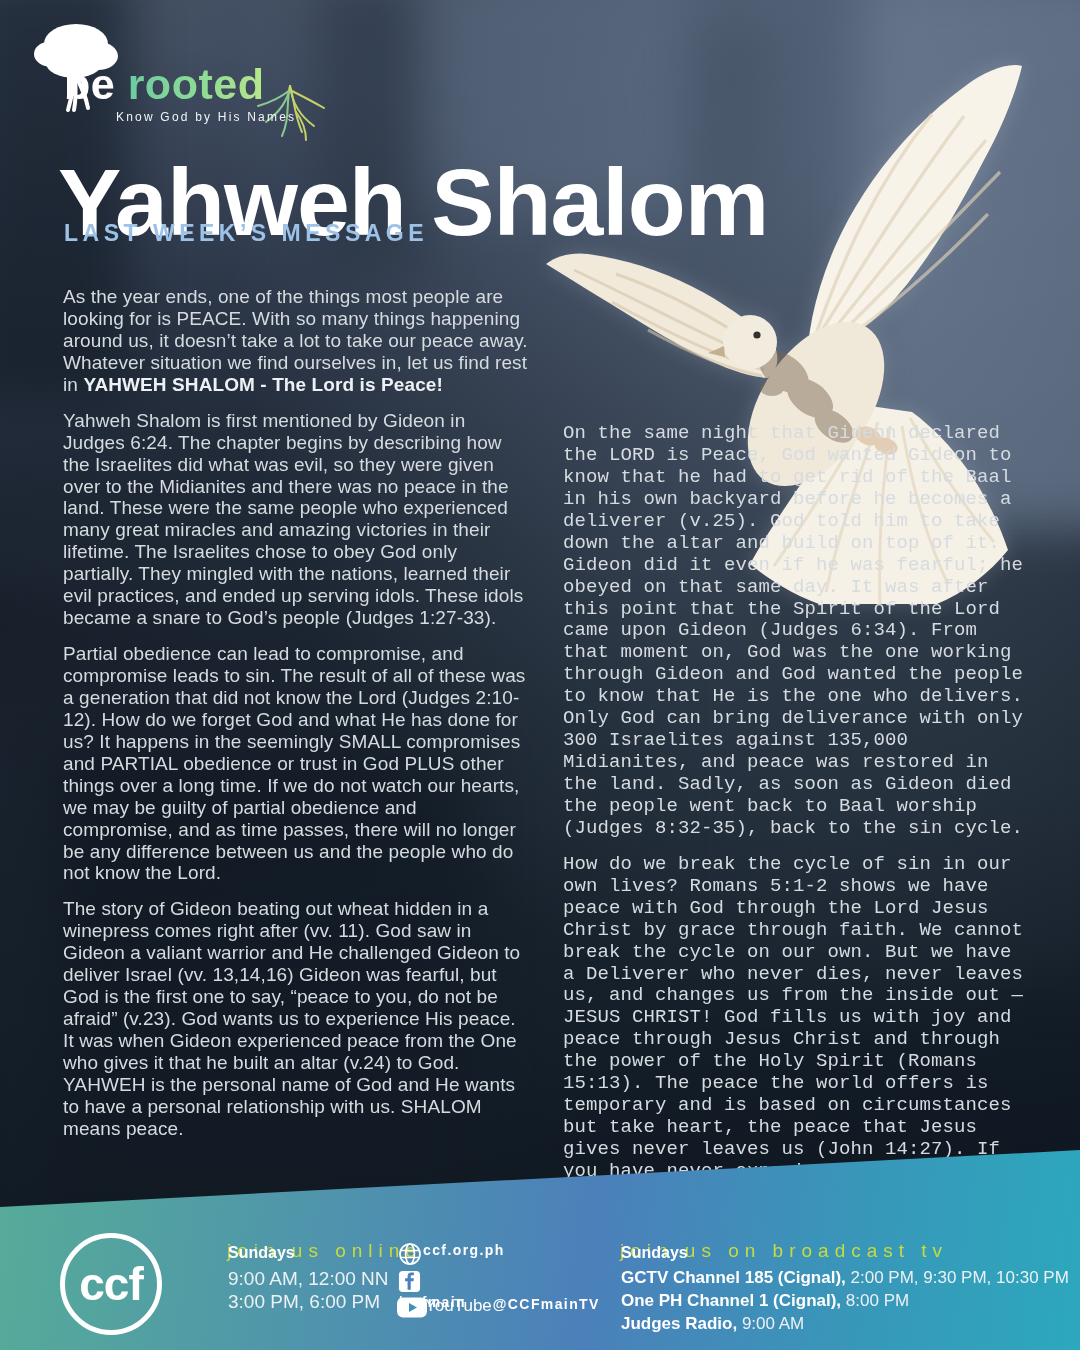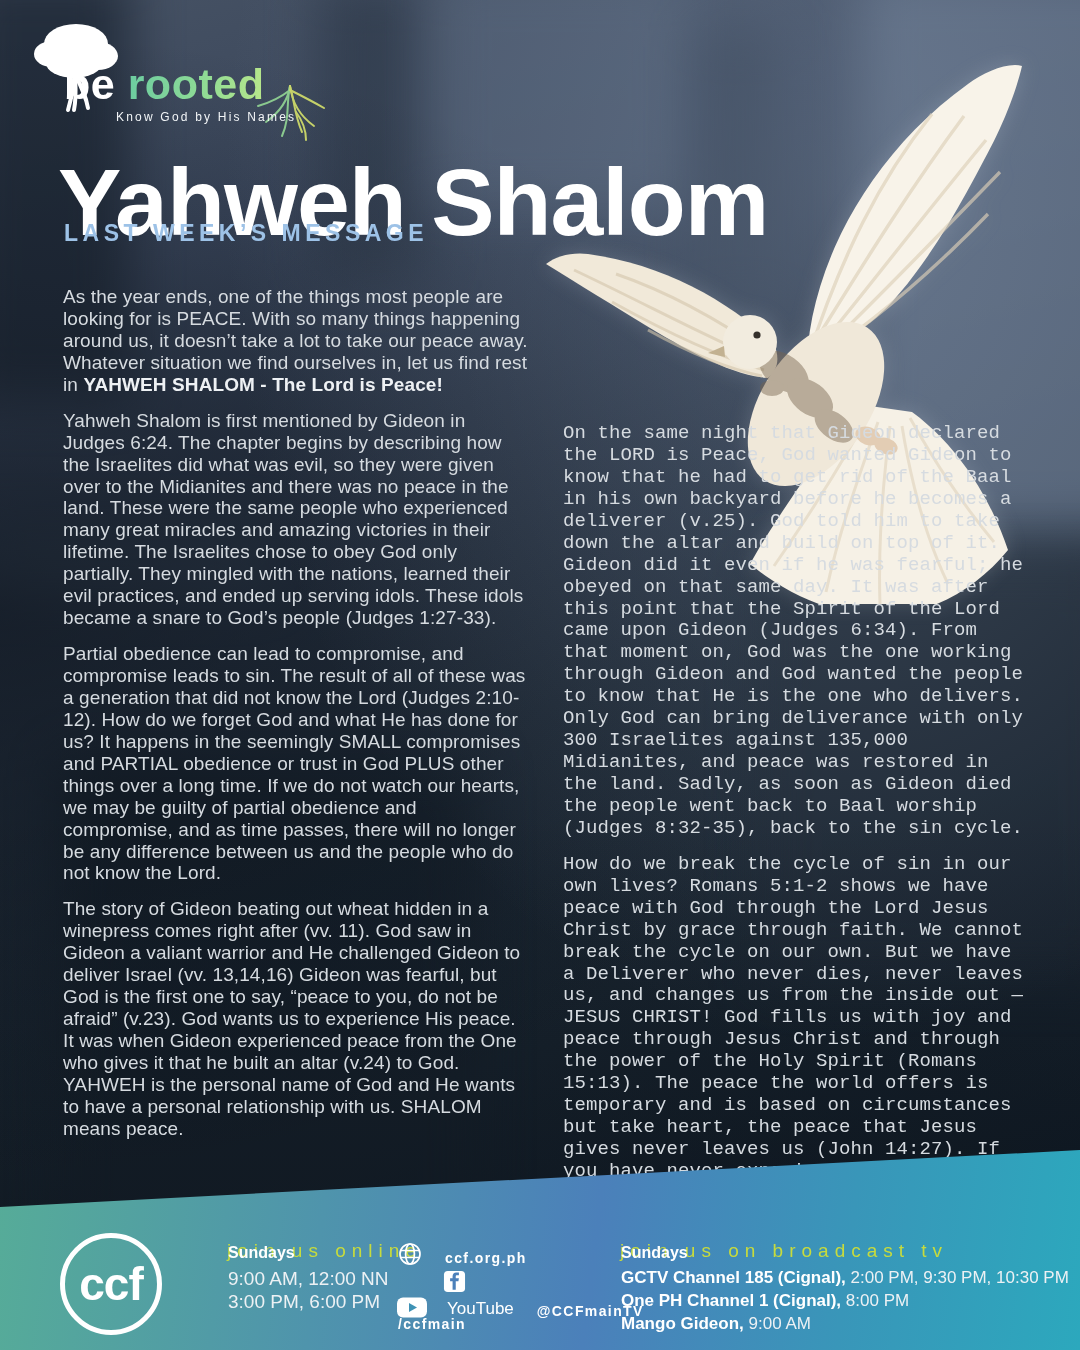--- a/index.html
+++ b/index.html
@@ -61,21 +61,21 @@
   .ccf-badge { position:absolute; left:60px; top:93px; width:102px; height:102px;
                border:5px solid #ffffff; border-radius:50%; display:flex; align-items:center;
                justify-content:center; color:#ffffff; font-weight:bold; font-size:46px;
                letter-spacing:-1px; }
   .f-heading { position:absolute; color:#c7db3d; font-size:19px; font-weight:normal;
                letter-spacing:6px; white-space:nowrap;margin-top:22px; }
   .f-day { position:absolute; color:#ffffff; font-size:16px; font-weight:bold; }
   .f-line { position:absolute; color:#edf1f4; font-size:19px; white-space:nowrap; }
   .b-line { position:absolute; color:#edf1f4; font-size:17px; white-space:nowrap; }
   .b-line b { color:#ffffff; }
-  .link-row { position:absolute; display:flex; align-items:flex-end; gap:23px;
+  .link-row { position:absolute; display:flex; align-items:flex-start; gap:1px;
               color:#ffffff; font-size:14px; font-weight:600; letter-spacing:1.4px; }
   .yt-word { font-size:17px; font-weight:normal; letter-spacing:0; margin-left:-4px; }
 </style>
 </head>
 <body>
 
 <div class="page">
 
   <div class="bgfx">
     <div class="blob-a"></div>
@@ -227,16 +227,16 @@
         <path d="M13 7 L21 11.5 L13 16 Z" fill="#3f92b5"></path>
       </svg>
       <span class="yt-word">YouTube</span>
       <span>@CCFmainTV</span>
     </div>
 
     <div class="f-heading" style="left:620px; top:78px;">join us on broadcast tv</div>
     <div class="f-day" style="left:621px; top:104px;">Sundays</div>
     <div class="b-line" style="left:621px; top:128px;"><b>GCTV Channel 185 (Cignal),</b><span> 2:00 PM, 9:30 PM, 10:30 PM</span></div>
     <div class="b-line" style="left:621px; top:151px;"><b>One PH Channel 1 (Cignal),</b><span> 8:00 PM</span></div>
-    <div class="b-line" style="left:621px; top:174px;"><b>Mango Gideon,</b><span> 9:00 AM</span></div>
+    <div class="b-line" style="left:621px; top:174px;"><b>Judges Radio,</b><span> 9:00 AM</span></div>
   </div>
 
 </div>
 
 </body></html>

